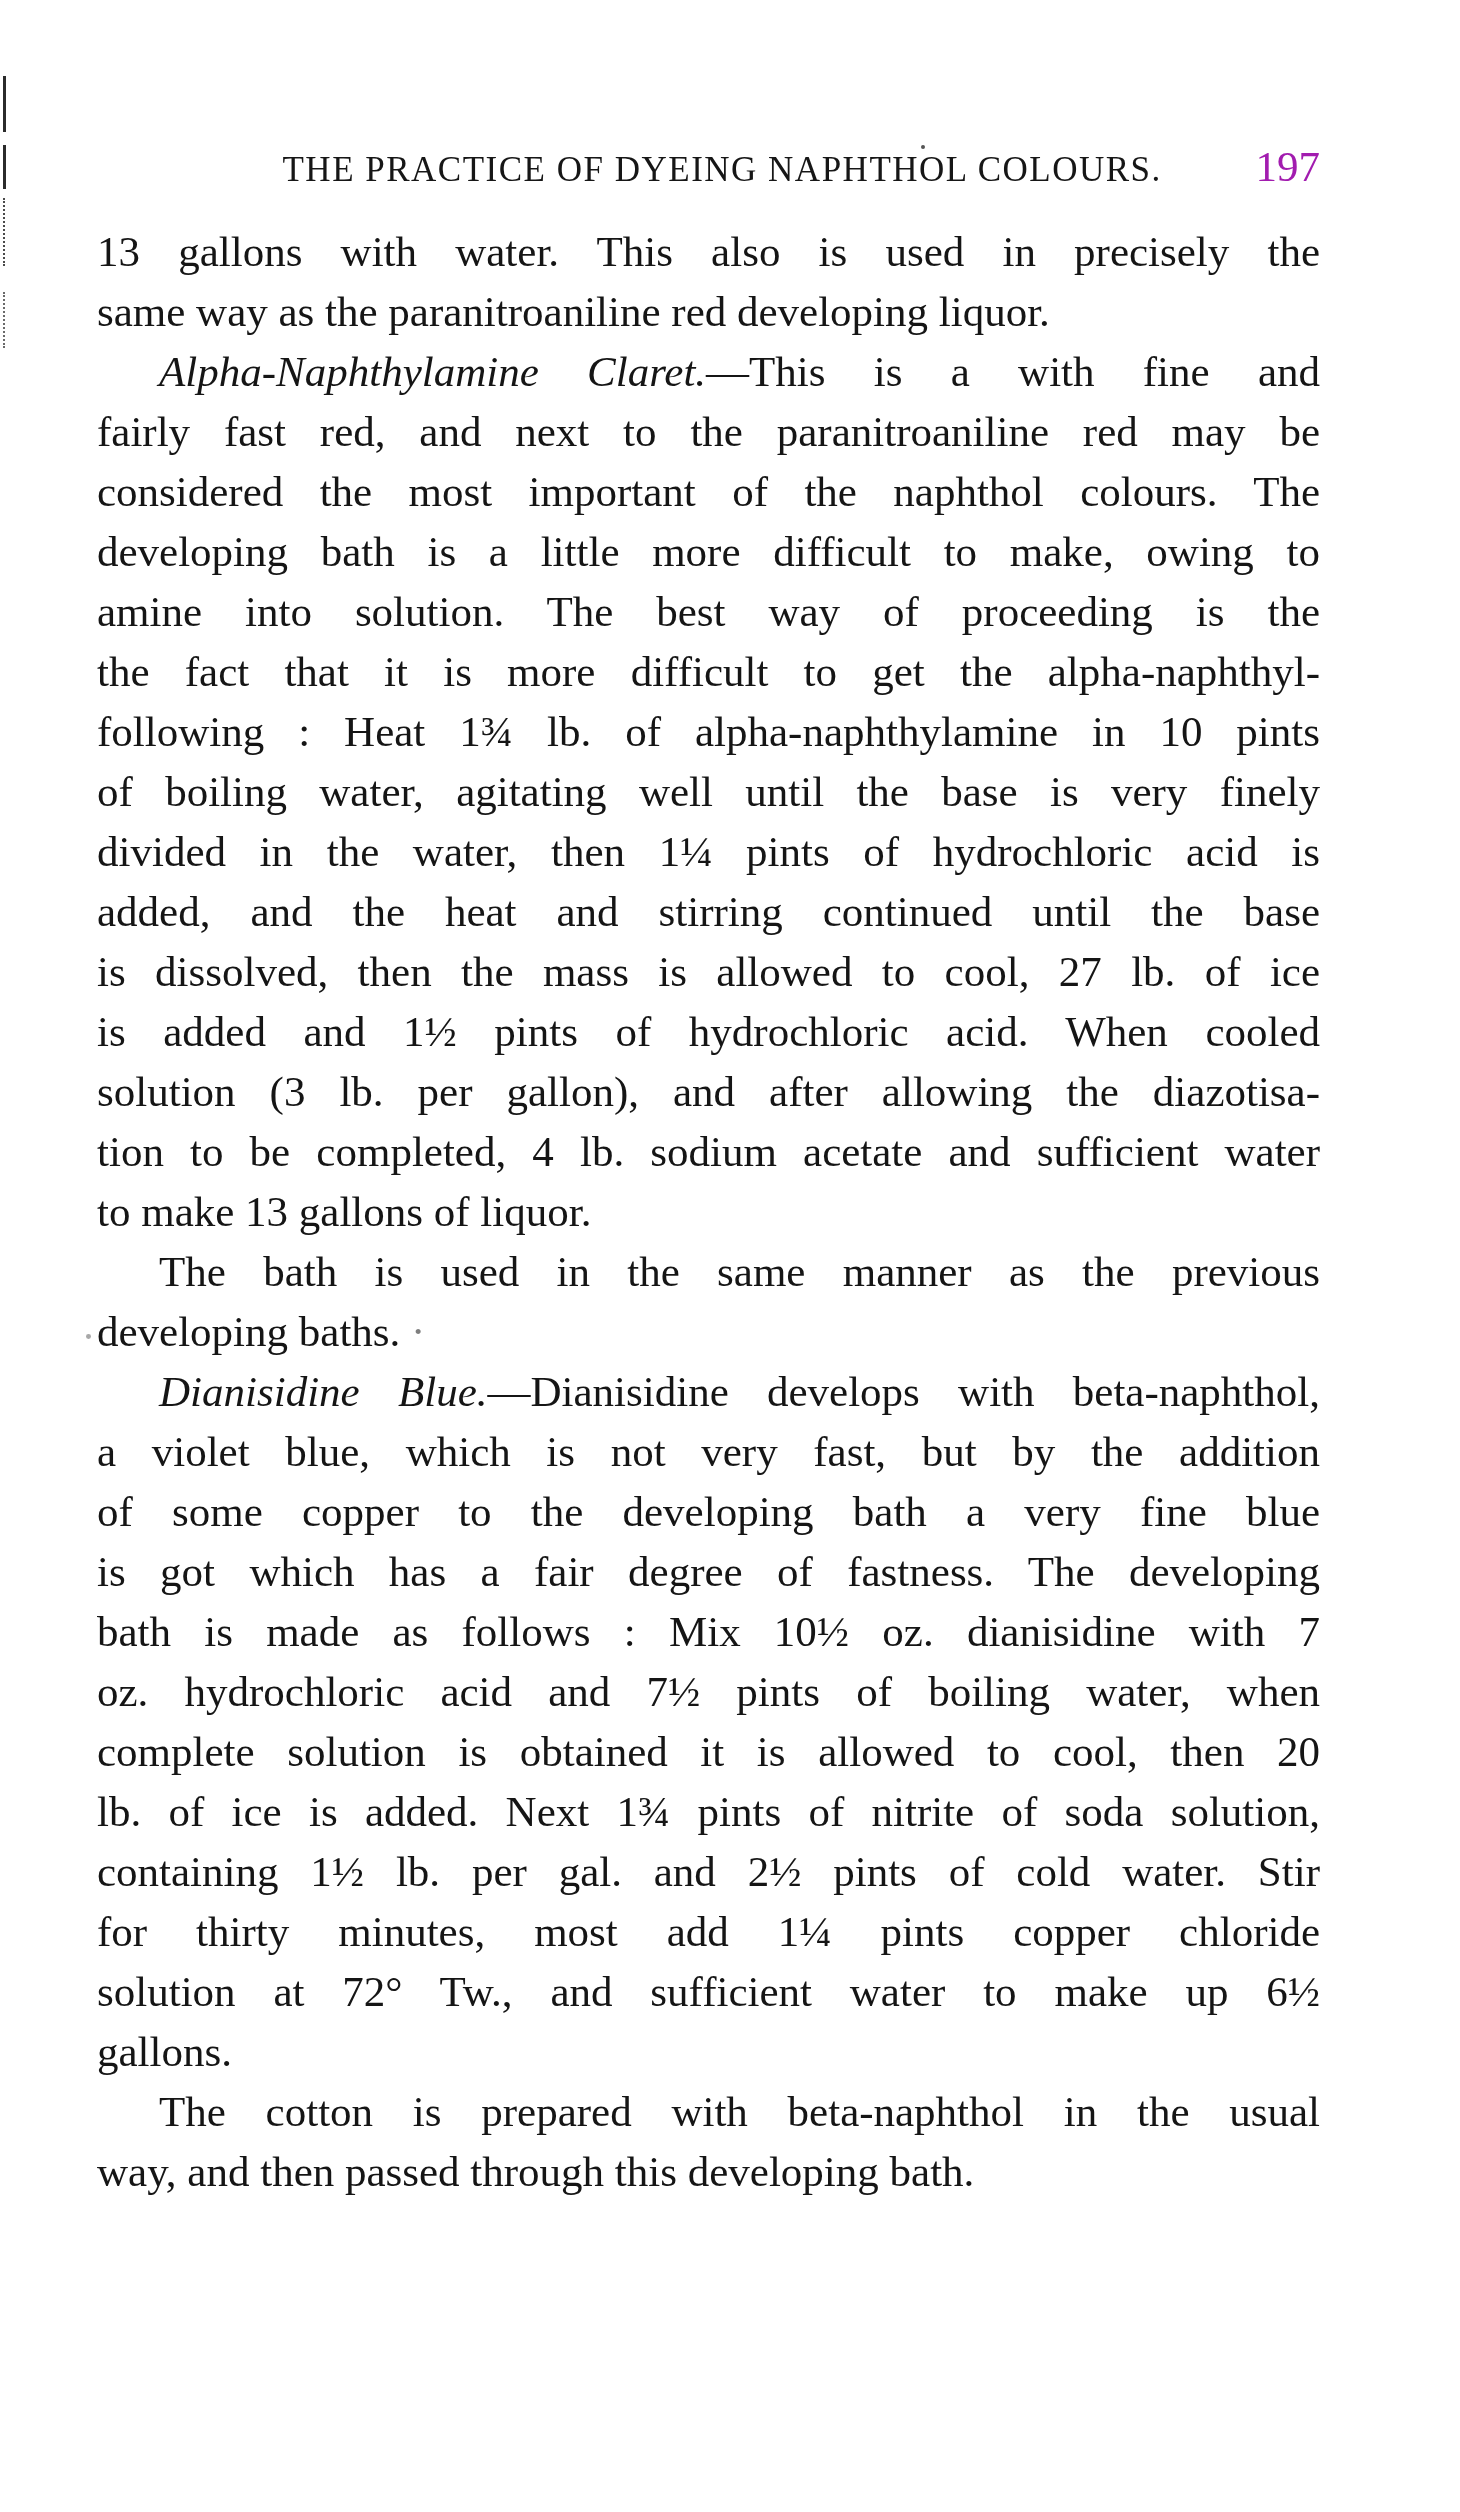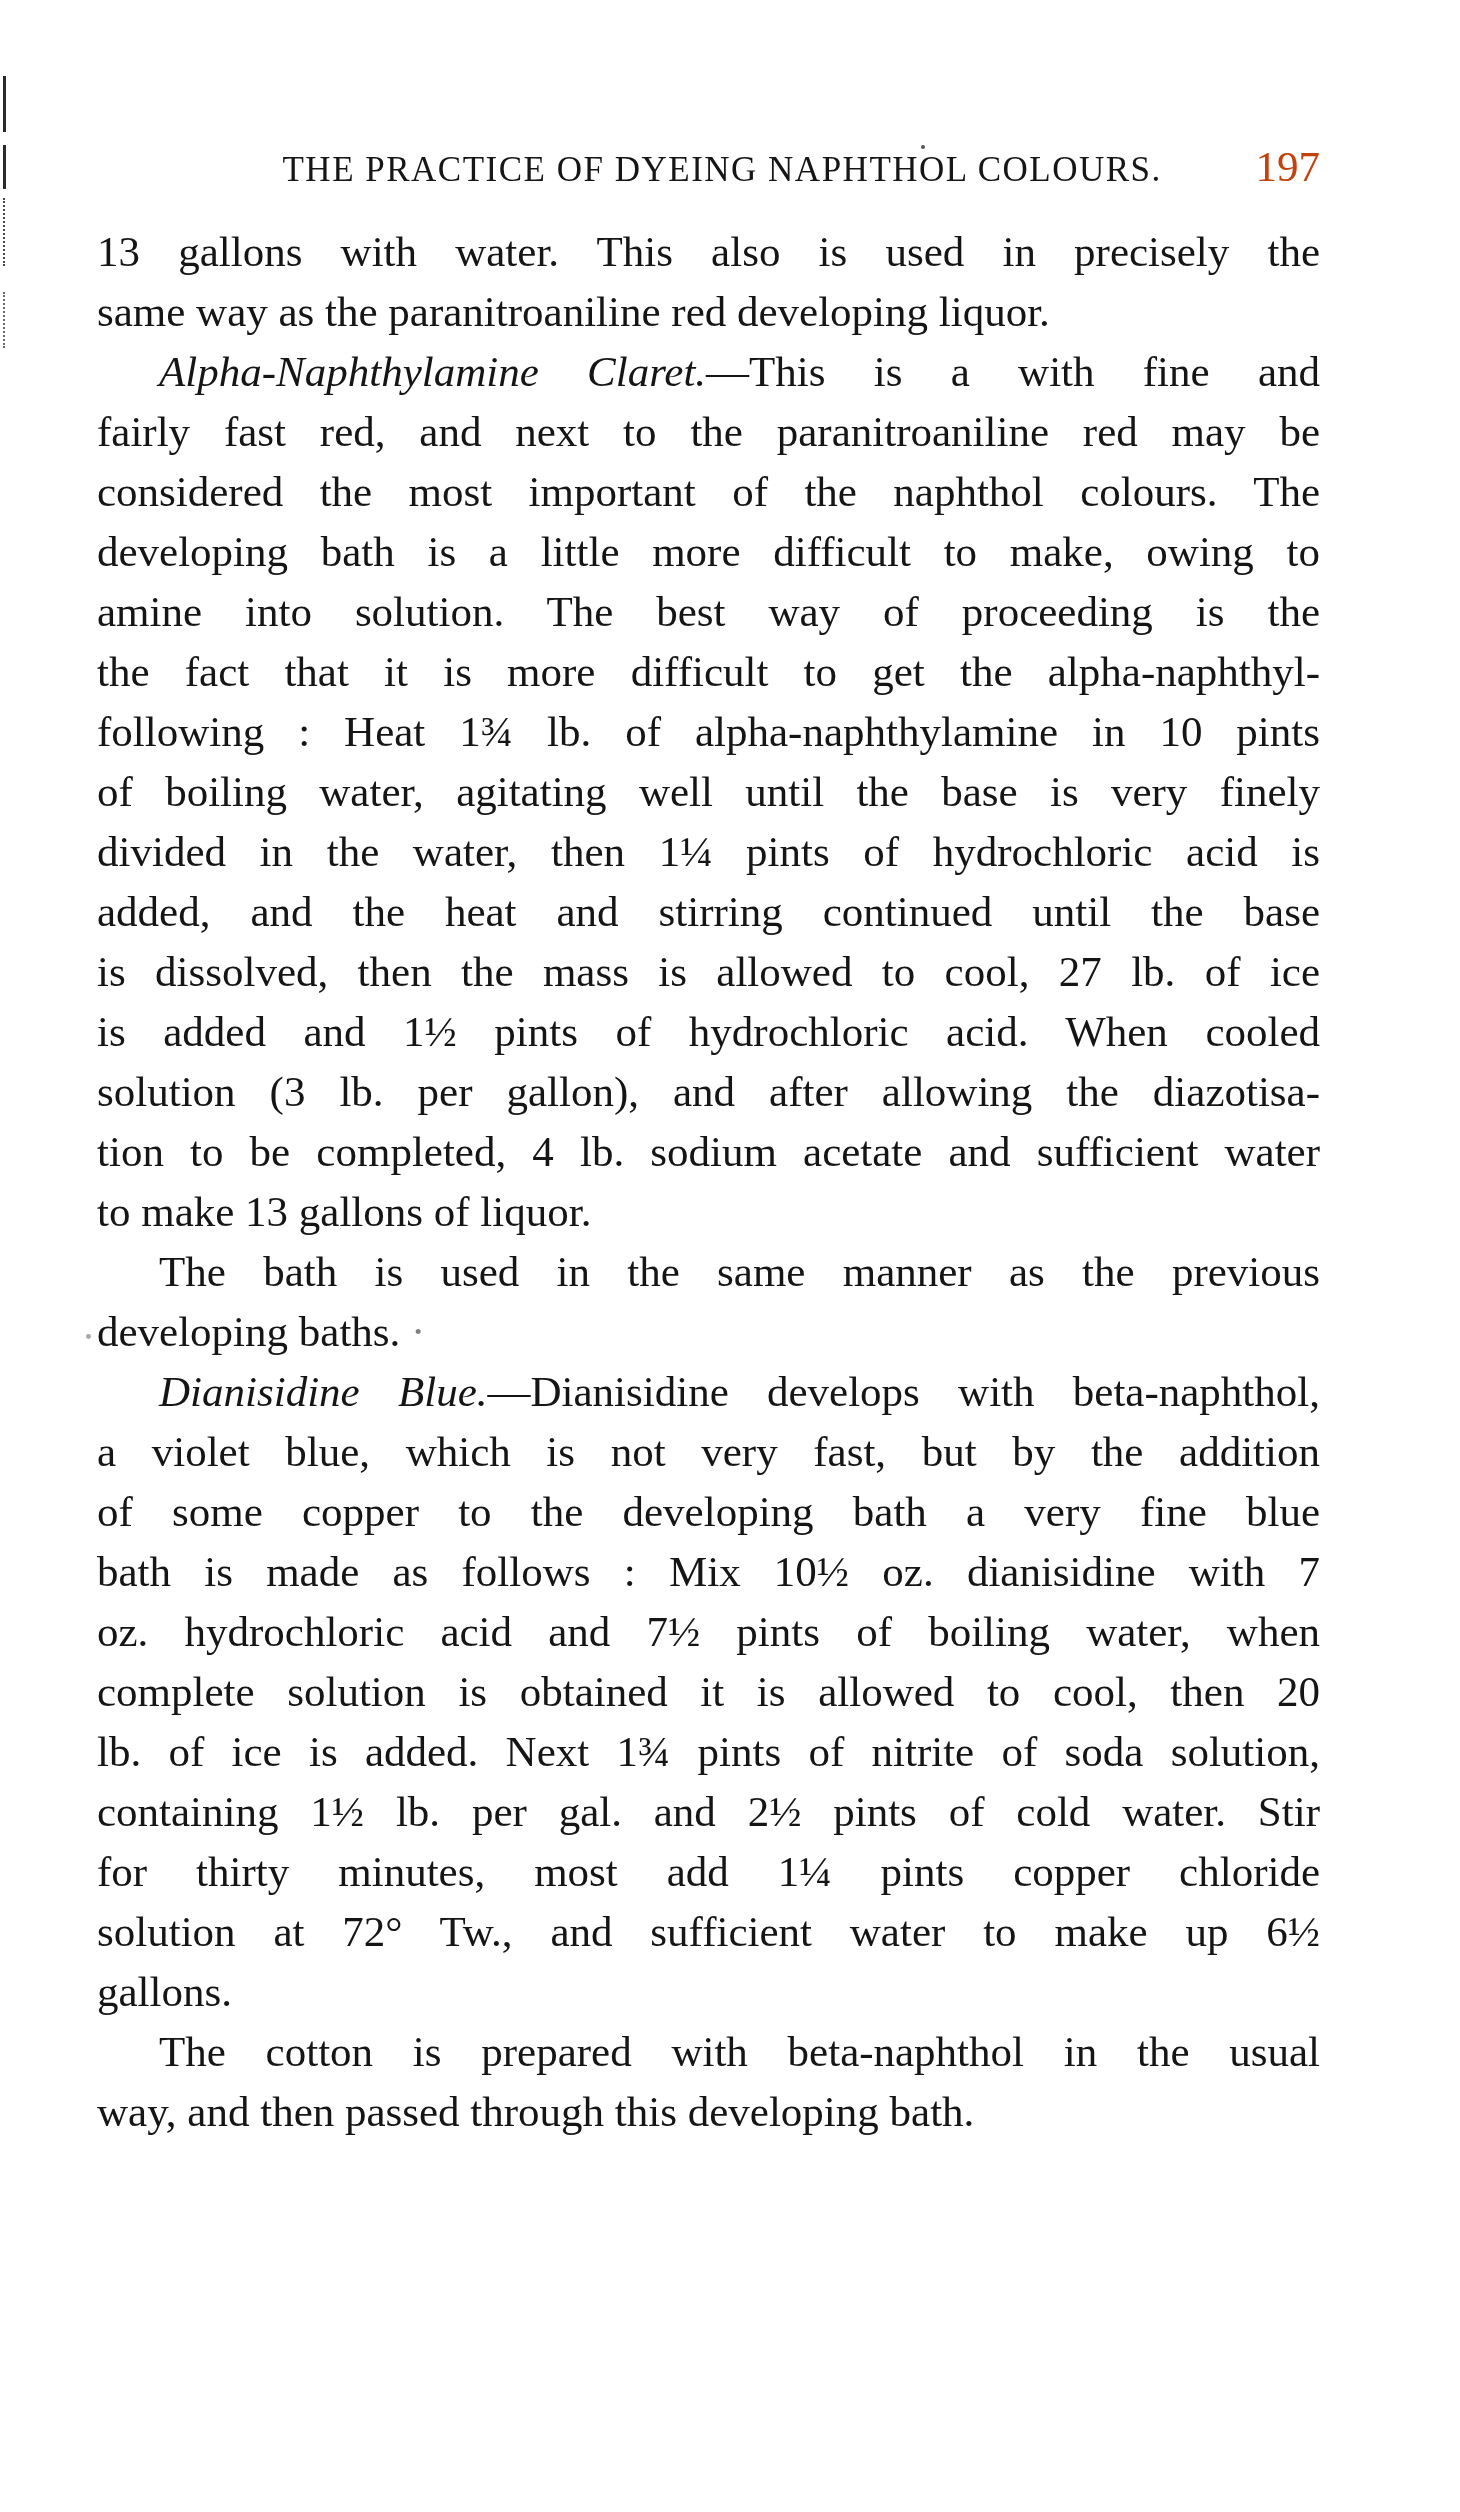--- a/index.html
+++ b/index.html
@@ -29,21 +29,21 @@
     letter-spacing: 1.5px;
     white-space: nowrap;
     color: #161616;
     margin-left: 40px;
   }
   .page-number {
     position: absolute;
     right: 0;
     top: -1.9px;
     font-size: 43px;
-    color: #c2410c;
+    color: #a21caf;
   }
   
   .body-text {
     position: absolute;
     left: 97px;
     top: 222px;
     width: 1223px;
     font-size: 43px;
     line-height: 60px;
     text-align: justify;
@@ -111,20 +111,21 @@
       <div class="line"><span>is dissolved, then the mass is allowed to cool, 27 lb. of ice</span></div>
       <div class="line"><span>is added and 1½ pints of hydrochloric acid.  When cooled</span></div>
       <div class="line"><span>solution (3 lb. per gallon), and after allowing the diazotisa-</span></div>
       <div class="line"><span>tion to be completed, 4 lb. sodium acetate and sufficient water</span></div>
       <div class="line end"><span>to make 13 gallons of liquor.</span></div>
       <div class="line indent"><span>The bath is used in the same manner as the previous</span></div>
       <div class="line end"><span>developing baths.</span><span class="faint"> ·</span></div>
       <div class="line indent"><span class="it">Dianisidine Blue.</span><span>—Dianisidine develops with beta-naphthol,</span></div>
       <div class="line"><span>a violet blue, which is not very fast, but by the addition</span></div>
       <div class="line"><span>of some copper to the developing bath a very fine blue</span></div>
+      <div class="line"><span>is got which has a fair degree of fastness.  The developing</span></div>
       <div class="line"><span>bath is made as follows : Mix 10½ oz. dianisidine with 7</span></div>
       <div class="line"><span>oz. hydrochloric acid and 7½ pints of boiling water, when</span></div>
       <div class="line"><span>complete solution is obtained it is allowed to cool, then 20</span></div>
       <div class="line"><span>lb. of ice is added.  Next 1¾ pints of nitrite of soda solution,</span></div>
       <div class="line"><span>containing 1½ lb. per gal. and 2½ pints of cold water.  Stir</span></div>
       <div class="line"><span>for thirty minutes, most add 1¼ pints copper chloride</span></div>
       <div class="line"><span>solution at 72° Tw., and sufficient water to make up 6½</span></div>
       <div class="line end"><span>gallons.</span></div>
       <div class="line indent"><span>The cotton is prepared with beta-naphthol in the usual</span></div>
       <div class="line end"><span>way, and then passed through this developing bath.</span></div>

